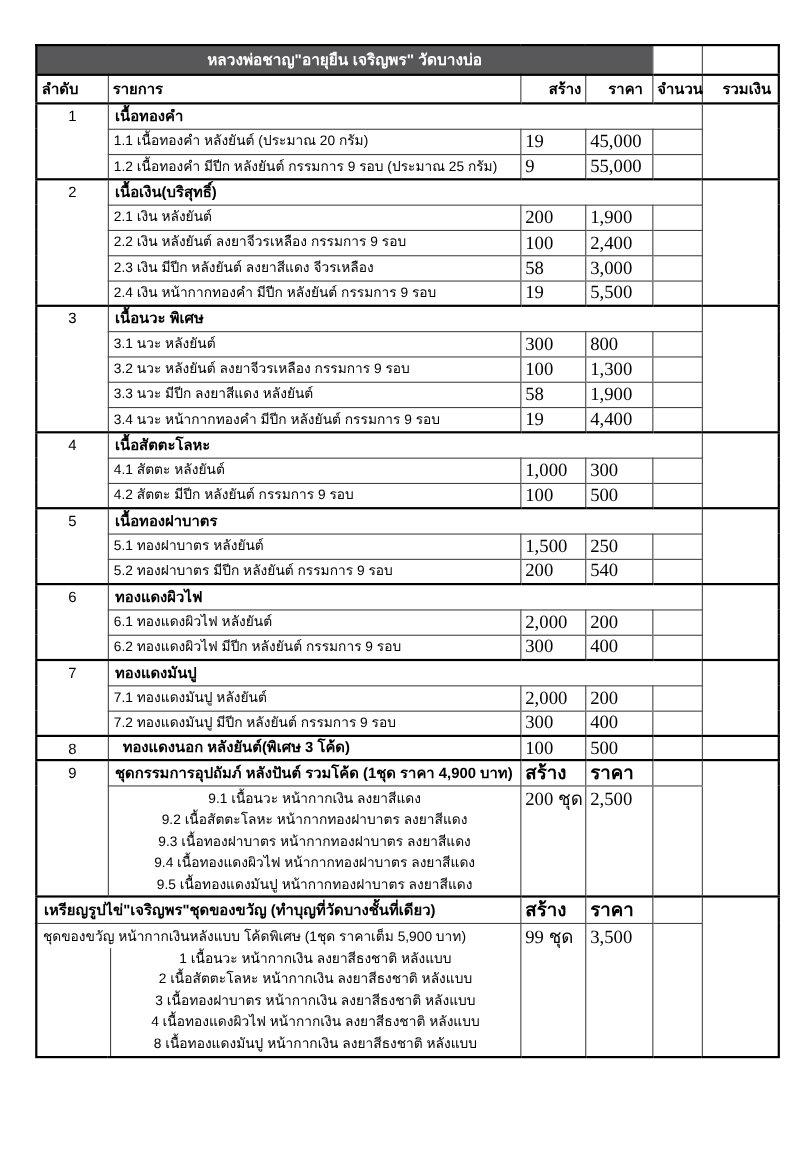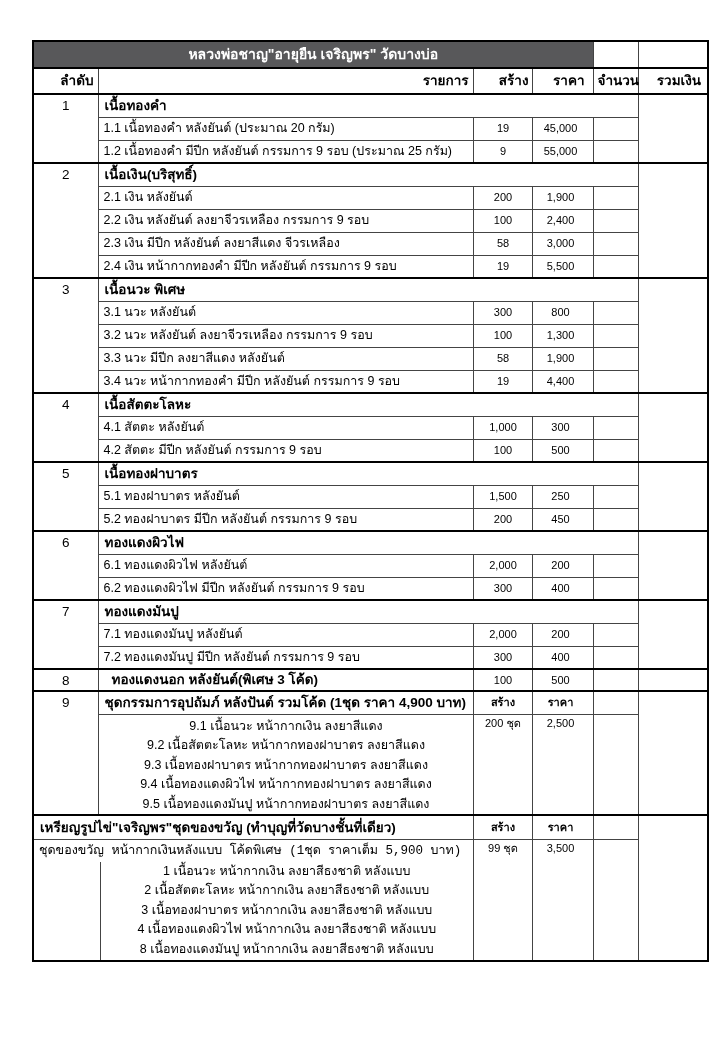--- a/index.html
+++ b/index.html
@@ -12,38 +12,38 @@
   
   .bb{border-bottom:1px solid var(--bthin,#444);}
   .bB{border-bottom:2px solid var(--bthick,#000);}
   .bl{border-left:1px solid var(--bthin,#444);}
   
   .titlebar{background:var(--bar,#58585a);color:var(--bartext,#fff);font-weight:bold;
             font-size:14px;text-align:center;border-bottom:2px solid var(--bthick,#000);}
   .t-empty{border-bottom:2px solid var(--bthick,#000);}
   
   .h{font-weight:bold;font-size:13.5px;border-bottom:2px solid var(--bthick,#000);}
-  .h-center{text-align:right;}
+  .h-center{text-align:left;}
   .h-right{text-align:right;}
   
   .no{ text-align:center;vertical-align:top;font-size:13.5px;padding-top:3px;
        border-right:1px solid var(--bthin,#444);}
   .sec{font-weight:bold;font-size:13.5px;padding-left:6px;
        border-right:1px solid var(--bthin,#444);}
   .item{padding-left:5px;}
-  .num{text-align:center;font-size:11px;}
+  .num{text-align:left;font-size:17px;font-family:Liberation Serif, serif;}
   .made{padding-right:3px;}
   .price{padding-right:8px;}
   .qty{}
   .tot{}
   .vtop{vertical-align:top;padding-top:2px;}
   .bold{font-weight:bold;}
   .indent8{padding-left:13px;}
   .line{line-height:19.6px;white-space:nowrap;text-align:center;}
-  .gift-first{line-height:19.6px;white-space:nowrap;font-family:Liberation Mono, monospace;}
+  .gift-first{line-height:19.6px;white-space:nowrap;}
   .gift-lines{margin-left:61px;border-left:1px solid var(--bthin,#444);padding-left:4px;}
 </style>
 </head>
 <body>
 
 <div class="page">
   <table class="price">
     <colgroup>
       <col style="width:65px">
         <col style="width:375px">
@@ -165,21 +165,21 @@
         </tr>
         <tr style="height: 23px;">
           <td class="item bb">5.1 ทองฝาบาตร หลังยันต์</td>
           <td class="num made bl bb">1,500</td>
           <td class="num price bl bb">250</td>
           <td class="qty bl bb"></td>
         </tr>
         <tr style="height: 23px;">
           <td class="item bB">5.2 ทองฝาบาตร มีปีก หลังยันต์ กรรมการ 9  รอบ</td>
           <td class="num made bl bB">200</td>
-          <td class="num price bl bB">450</td>
+          <td class="num price bl bB">540</td>
           <td class="qty bl bB"></td>
         </tr>
         <tr style="height: 23px;">
           <td class="no bB" rowspan="3">6</td>
           <td class="sec bb" colspan="4">ทองแดงผิวไฟ</td>
           <td class="tot bl bB" rowspan="3"></td>
         </tr>
         <tr style="height: 23px; margin-top: 23px;">
           <td class="item bb">6.1 ทองแดงผิวไฟ หลังยันต์</td>
           <td class="num made bl bb">2,000</td>

